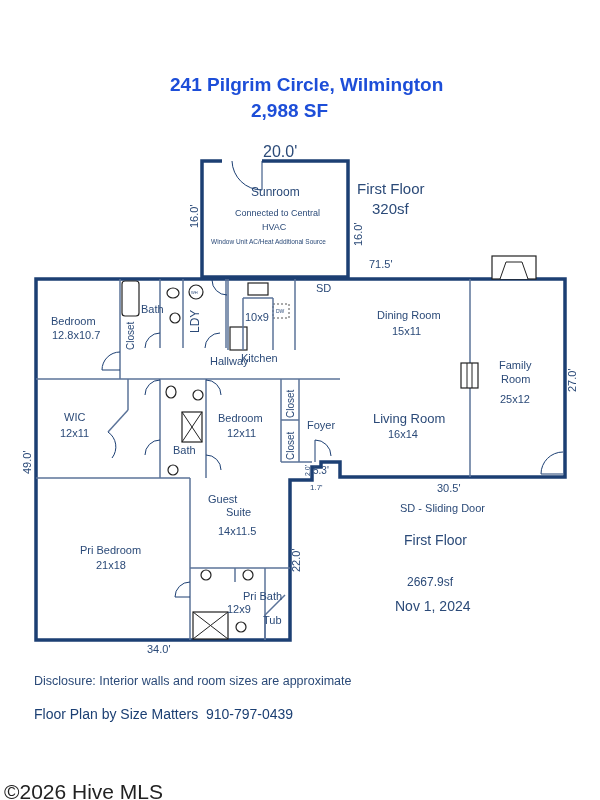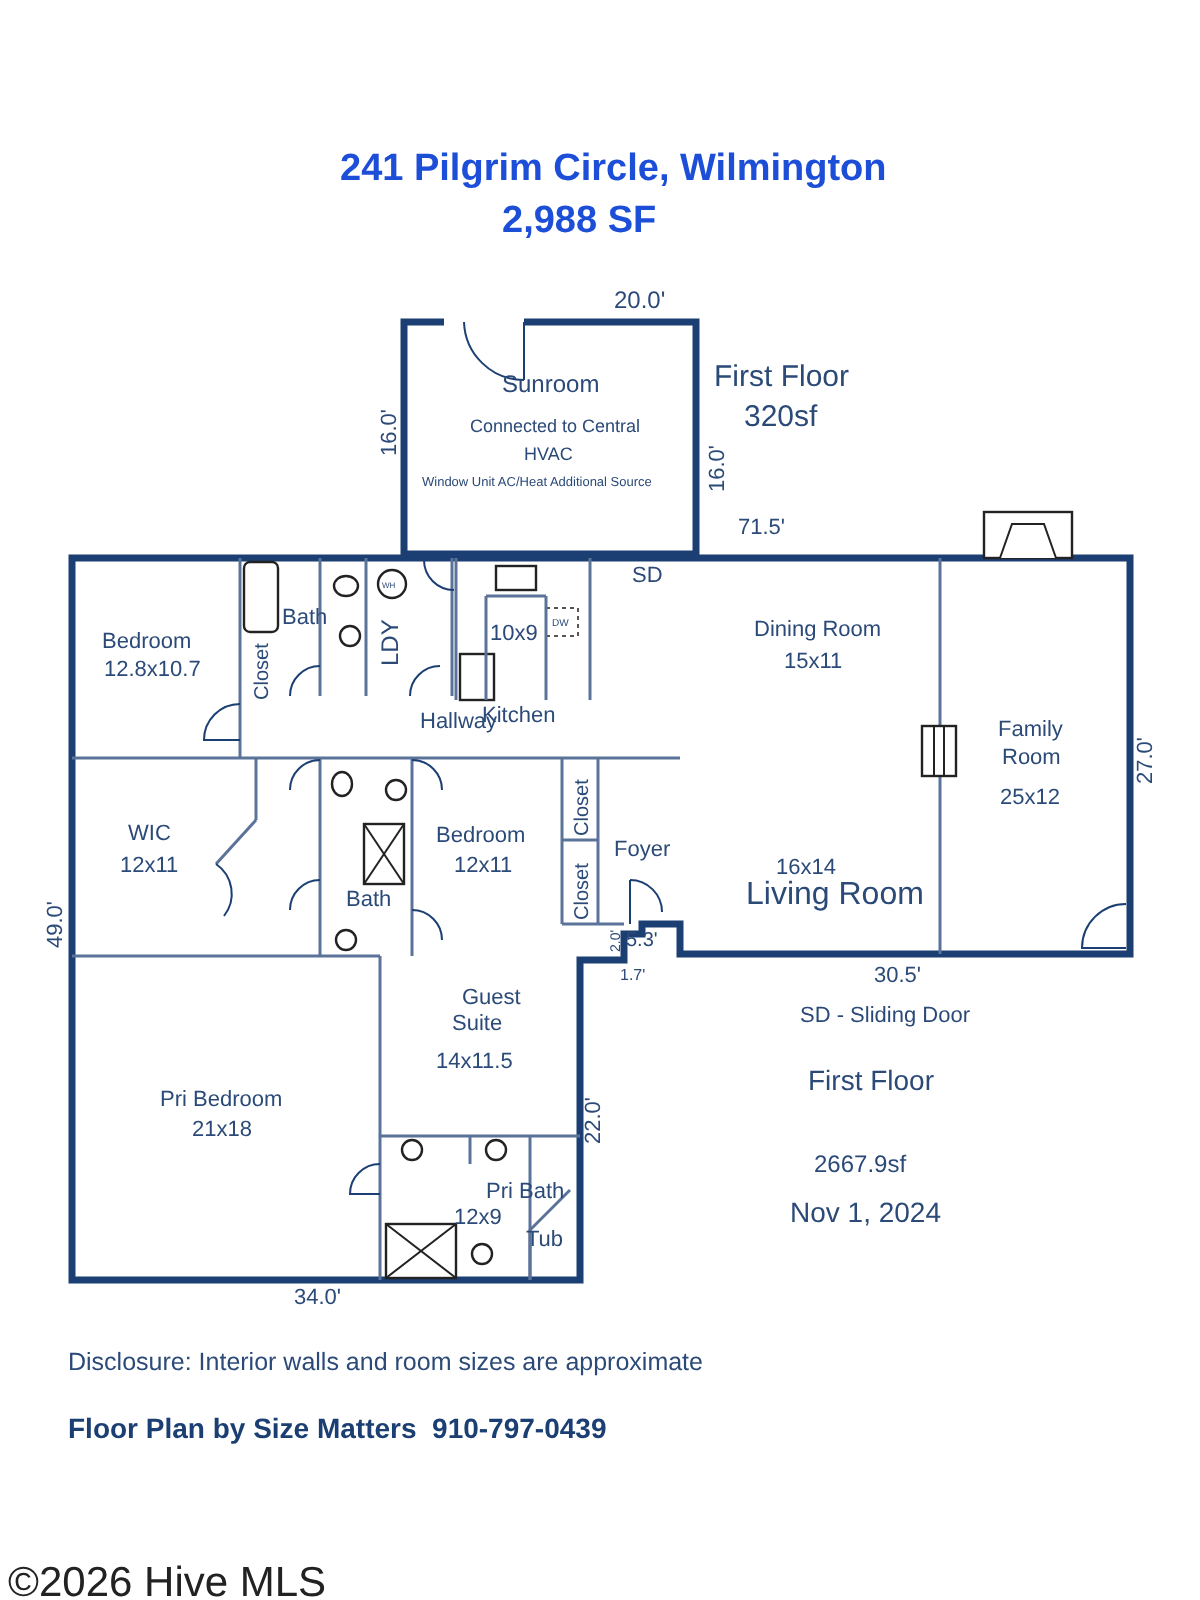--- a/index.html
+++ b/index.html
@@ -104,21 +104,21 @@
   <text class="lbl" font-size="11" transform="translate(300,572) rotate(-90)">22.0'</text>
   <text class="lbl" font-size="10" transform="translate(134,350) rotate(-90)">Closet</text>
   <text class="lbl" font-size="12" transform="translate(199,333) rotate(-90)">LDY</text>
   <text class="lbl" font-size="10" transform="translate(294,418) rotate(-90)">Closet</text>
   <text class="lbl" font-size="10" transform="translate(294,460) rotate(-90)">Closet</text>
   <text class="lbl" font-size="7" transform="translate(310,476) rotate(-90)">2.0'</text>
   <text class="lbl" font-size="4" x="191" y="294">WH</text>
   <text class="lbl" font-size="5" x="276" y="313">DW</text>
 </svg>
 
-<div class="txt" style="left:263px; top:143px; font-size:12px;margin-left:44px;">20.0'</div>
+<div class="txt" style="left:263px; top:143px; font-size:16px;">20.0'</div>
 <div class="txt" style="left:251px; top:185px; font-size:12px;">Sunroom</div>
 <div class="txt" style="left:235px; top:208px; font-size:9px;">Connected to Central</div>
 <div class="txt" style="left:262px; top:222px; font-size:9px;">HVAC</div>
 <div class="txt" style="left:211px; top:238px; font-size:6.5px;">Window Unit AC/Heat Additional Source</div>
 <div class="txt" style="left:357px; top:180px; font-size:15px;">First Floor</div>
 <div class="txt" style="left:372px; top:200px; font-size:15px;">320sf</div>
 <div class="txt" style="left:369px; top:258px; font-size:11px;">71.5'</div>
 
 <div class="txt" style="left:51px; top:315px; font-size:11px;">Bedroom</div>
 <div class="txt" style="left:52px; top:329px; font-size:11px;">12.8x10.7</div>
@@ -130,39 +130,39 @@
 
 <div class="txt" style="left:64px; top:411px; font-size:11px;">WIC</div>
 <div class="txt" style="left:60px; top:427px; font-size:11px;">12x11</div>
 <div class="txt" style="left:173px; top:444px; font-size:11px;">Bath</div>
 <div class="txt" style="left:218px; top:412px; font-size:11px;">Bedroom</div>
 <div class="txt" style="left:227px; top:427px; font-size:11px;">12x11</div>
 <div class="txt" style="left:307px; top:419px; font-size:11px;">Foyer</div>
 <div class="txt" style="left:313px; top:465px; font-size:10px;text-align:center;">5.3'</div>
 <div class="txt" style="left:285px; top:483px; font-size:8px;padding-left:25px;">1.7'</div>
 
-<div class="txt" style="left:231px; top:493px; font-size:11px;">Guest</div>
+<div class="txt" style="left:208px; top:493px; font-size:11px;">Guest</div>
 <div class="txt" style="left:226px; top:506px; font-size:11px;">Suite</div>
 <div class="txt" style="left:218px; top:525px; font-size:11px;">14x11.5</div>
 <div class="txt" style="left:80px; top:544px; font-size:11px;">Pri Bedroom</div>
 <div class="txt" style="left:96px; top:559px; font-size:11px;">21x18</div>
 <div class="txt" style="left:211px; top:590px; font-size:11px;padding-left:32px;">Pri Bath</div>
 <div class="txt" style="left:227px; top:603px; font-size:11px;">12x9</div>
 <div class="txt" style="left:263px; top:614px; font-size:11px;">Tub</div>
 <div class="txt" style="left:147px; top:643px; font-size:11px;">34.0'</div>
 
 <div class="txt" style="left:377px; top:309px; font-size:11px;">Dining Room</div>
 <div class="txt" style="left:392px; top:325px; font-size:11px;">15x11</div>
 <div class="txt" style="left:499px; top:359px; font-size:11px;">Family</div>
 <div class="txt" style="left:501px; top:373px; font-size:11px;">Room</div>
 <div class="txt" style="left:500px; top:393px; font-size:11px;">25x12</div>
-<div class="txt" style="left:373px; top:411px; font-size:16px;margin-top:28px;">Living Room</div>
+<div class="txt" style="left:373px; top:411px; font-size:13px;">Living Room</div>
 <div class="txt" style="left:388px; top:428px; font-size:11px;">16x14</div>
 <div class="txt" style="left:437px; top:482px; font-size:11px;">30.5'</div>
 
 <div class="txt" style="left:400px; top:502px; font-size:11px;">SD - Sliding Door</div>
 <div class="txt" style="left:404px; top:532px; font-size:14px;">First Floor</div>
 <div class="txt" style="left:407px; top:575px; font-size:12px;">2667.9sf</div>
 <div class="txt" style="left:395px; top:598px; font-size:14px;">Nov 1, 2024</div>
 
 <div class="txt" style="left:34px; top:674px; font-size:12.5px;">Disclosure: Interior walls and room sizes are approximate</div>
-<div class="txt" style="left:34px; top:706px; font-size:14px; font-weight:bold; color:#1b3f73; white-space:pre;">Floor Plan by Size Matters  910-797-0439</div>
+<div class="txt" style="left:34px; top:706px; font-size:14px; font-weight:normal; color:#1b3f73; white-space:pre;">Floor Plan by Size Matters  910-797-0439</div>
 <div class="txt" style="left:4px; top:780px; font-size:21px; color:#222;">©2026 Hive MLS</div>
 
 </body></html>

